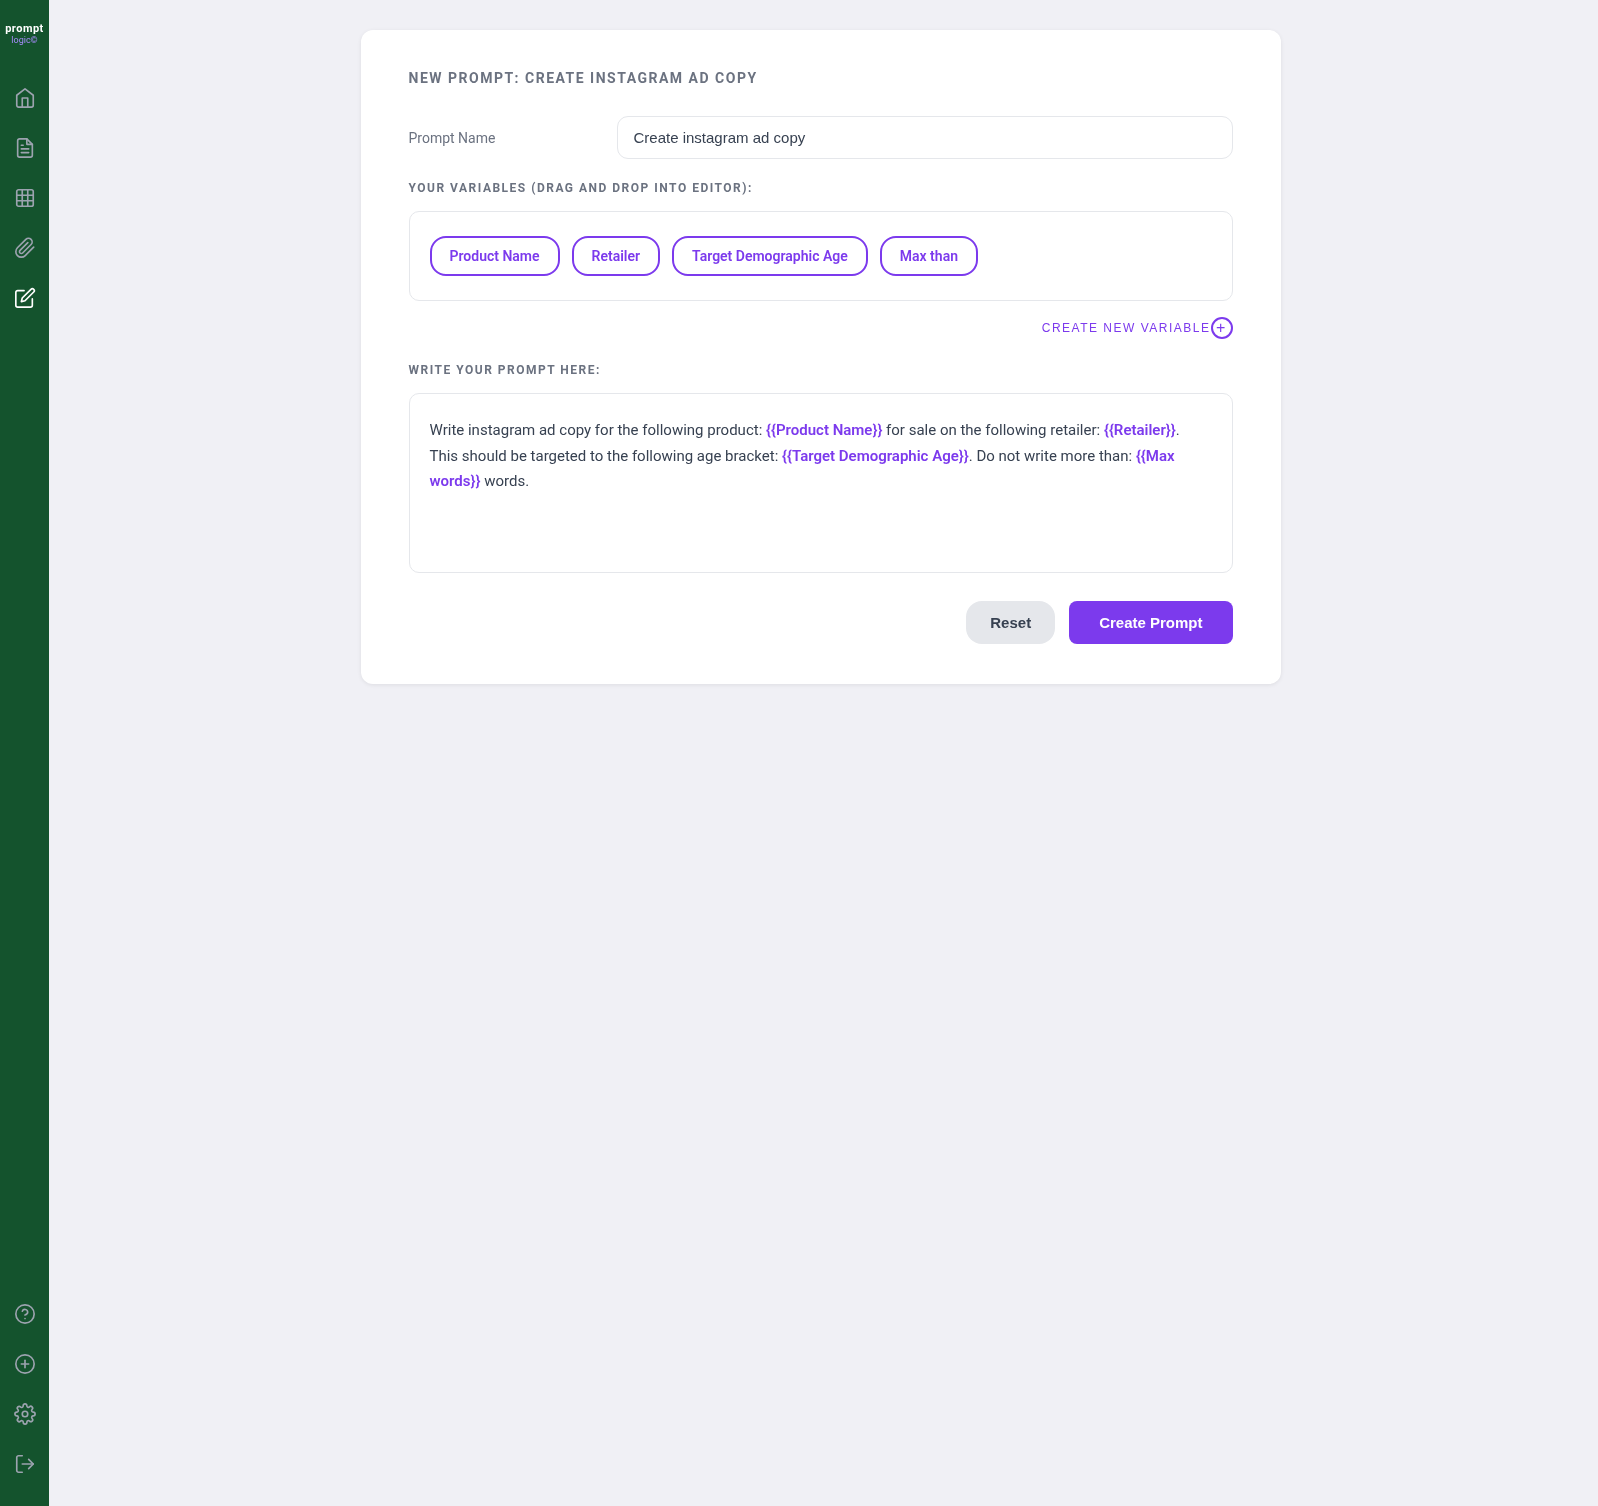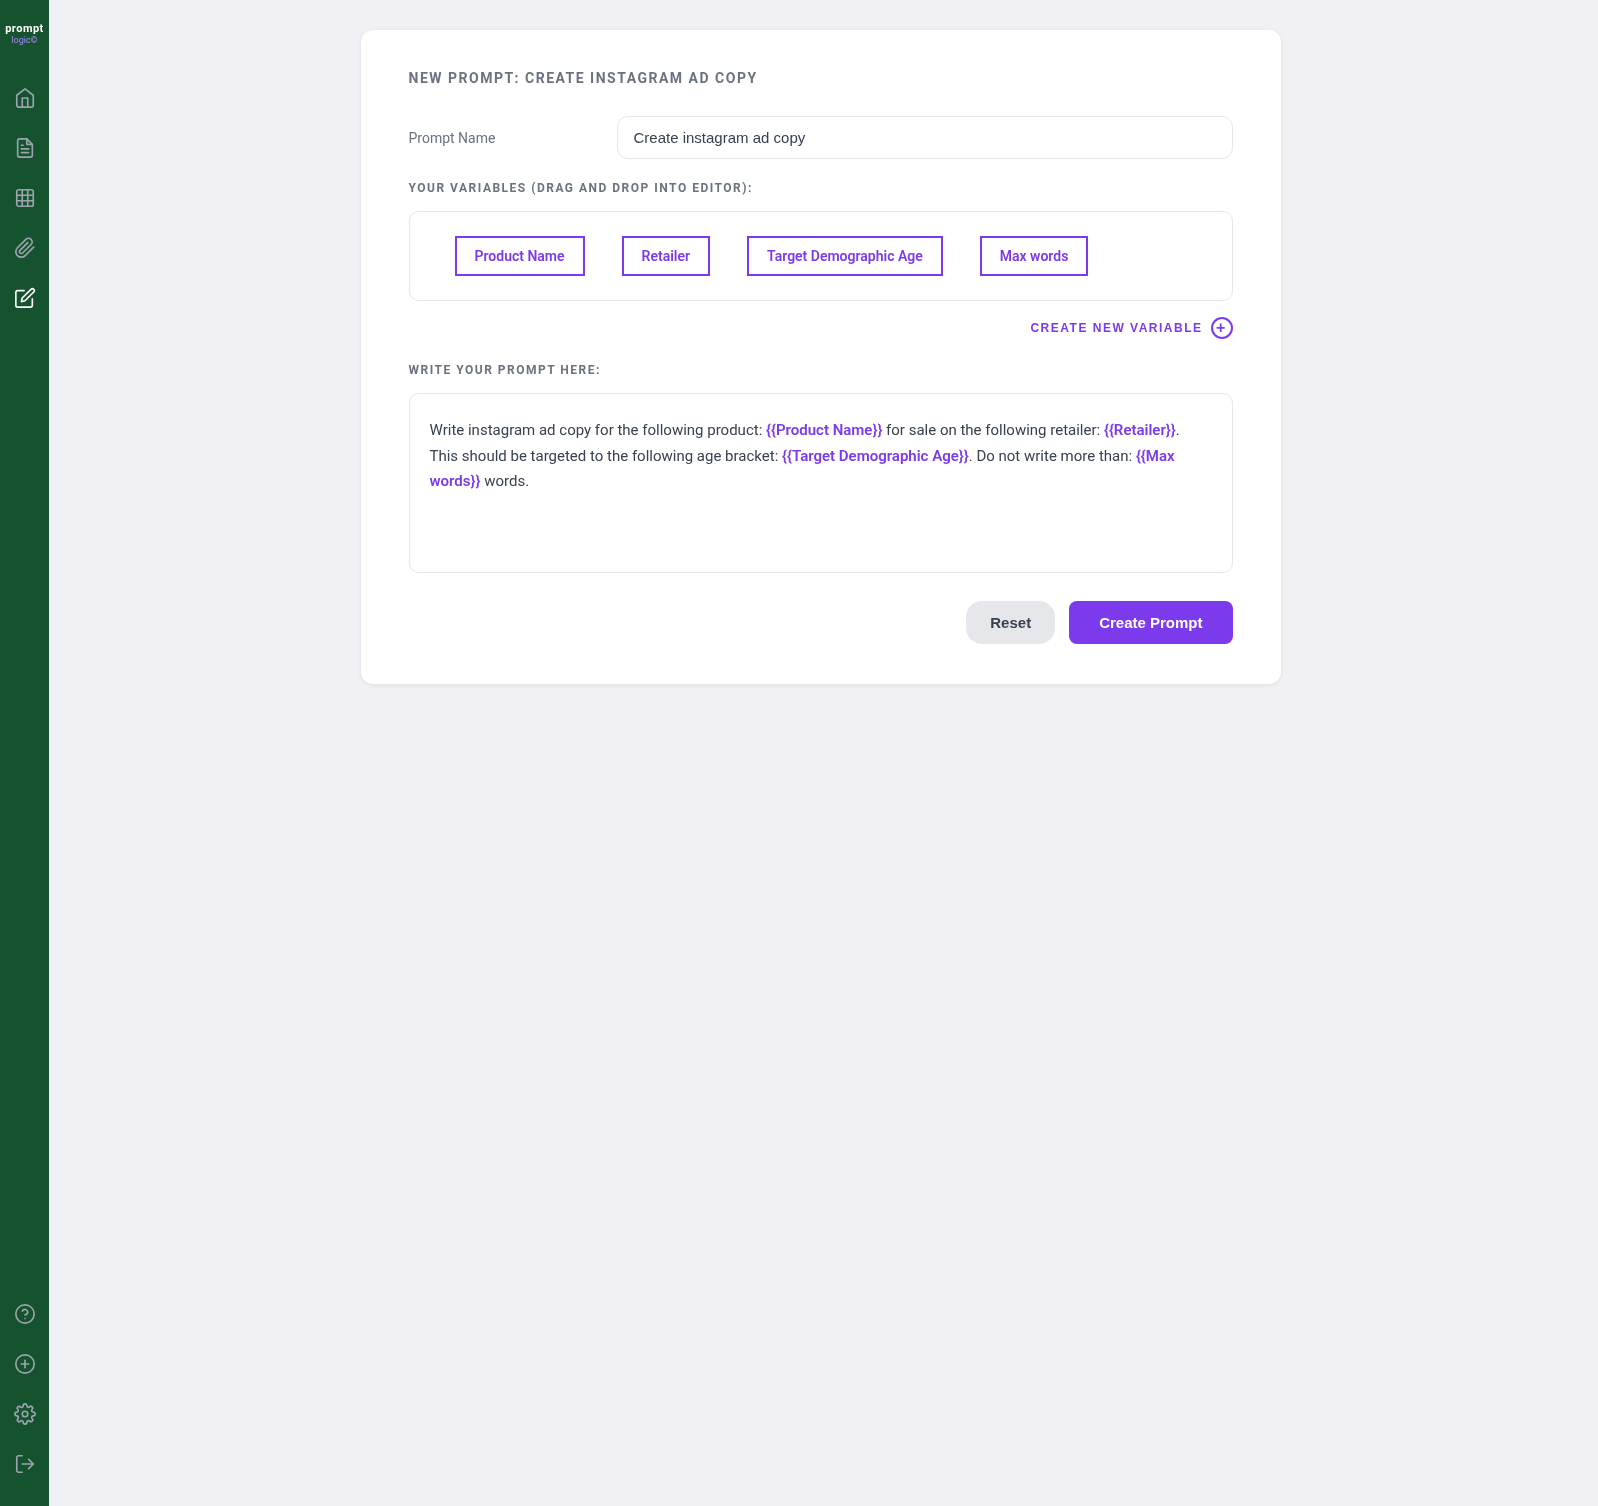--- a/index.html
+++ b/index.html
@@ -137,44 +137,42 @@
       border: 1.5px solid #e5e7eb;
       border-radius: 10px;
       padding: 24px 20px;
       display: flex;
       flex-wrap: wrap;
       gap: 12px;
       margin-bottom: 16px;
     }
     .variable-chip {
       border: 2px solid #7c3aed;
-      border-radius: 0;
+      border-radius: 16px;
       padding: 10px 18px;
       font-size: 14px;
       font-weight: 600;
       color: #7c3aed;
       cursor: grab;
       background: #fff;
       user-select: none;
-      margin-left: 25px;
     }
 
     
     .create-variable-row {
       display: flex;
       justify-content: flex-end;
       margin-bottom: 24px;
     }
     .create-variable-btn {
       display: flex;
       align-items: center;
-      gap: 8px;
       color: #7c3aed;
       font-size: 12px;
-      font-weight: 700;
+      font-weight: 400;
       letter-spacing: 1.5px;
       text-transform: uppercase;
       cursor: pointer;
       background: none;
       border: none;
       padding: 0;
     }
     .create-variable-icon {
       width: 22px;
       height: 22px;
@@ -320,21 +318,21 @@
       <input class="form-input" type="text" value="Create instagram ad copy" style="">
     </div>
 
 
     <div class="section-label">YOUR VARIABLES (DRAG AND DROP INTO EDITOR):</div>
 
     <div class="variables-box">
       <div class="variable-chip">Product Name</div>
       <div class="variable-chip">Retailer</div>
       <div class="variable-chip">Target Demographic Age</div>
-      <div class="variable-chip">Max words</div>
+      <div class="variable-chip">Max than</div>
     </div>
 
     <div class="create-variable-row">
       <button class="create-variable-btn">
         <span>CREATE NEW VARIABLE</span>
         <div class="create-variable-icon">+</div>
       </button>
     </div>
 
     <div class="section-label">WRITE YOUR PROMPT HERE:</div>

